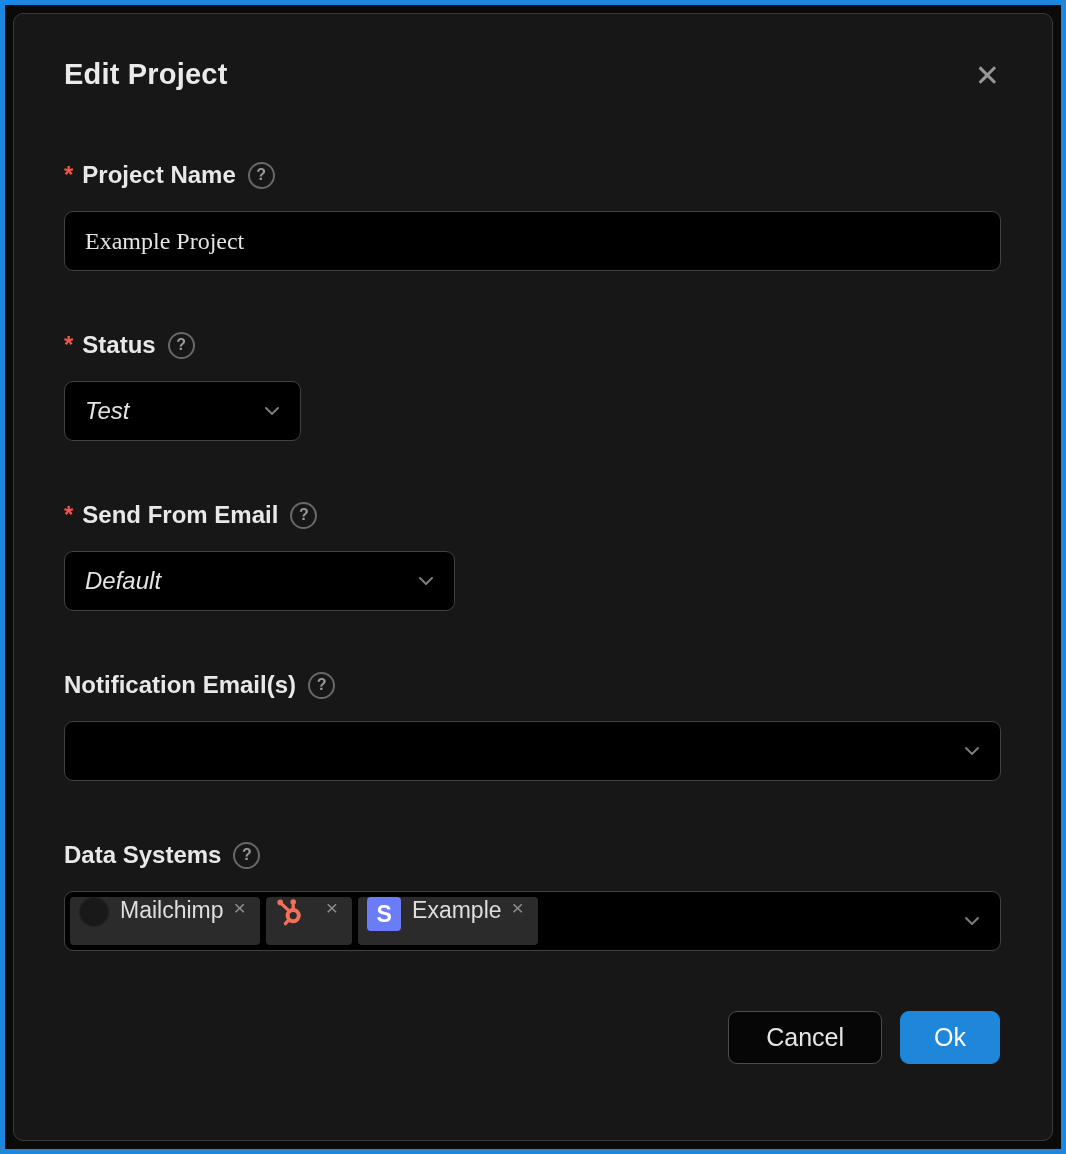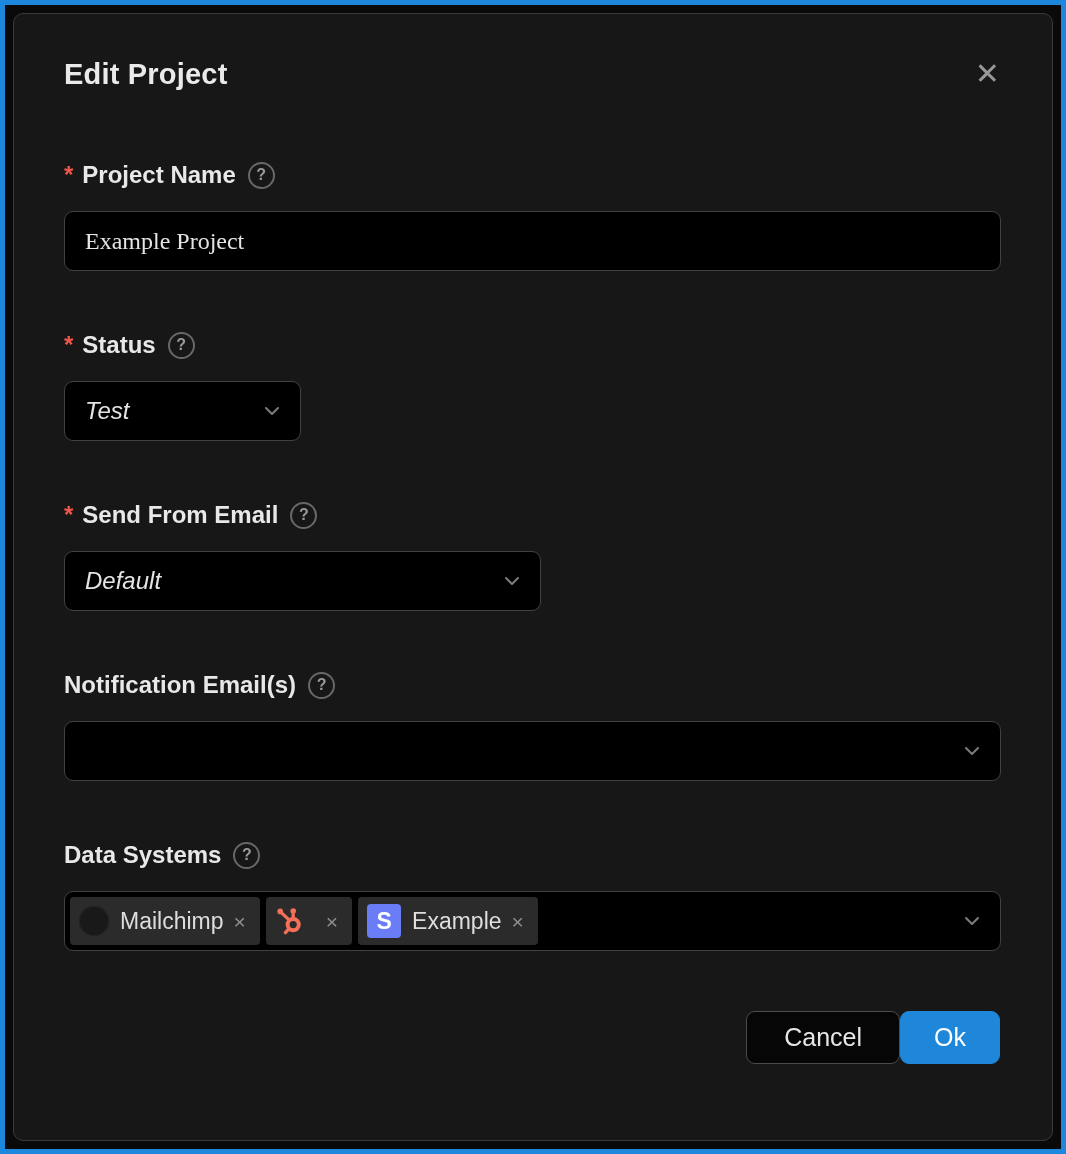--- a/index.html
+++ b/index.html
@@ -20,21 +20,21 @@
     width: 1040px;
     height: 1128px;
     background: #171717;
     border: 1px solid #3a3a3a;
     border-radius: 10px;
     padding: 44px 52px 0 50px;
   }
   .modal-header {
     display: flex;
     justify-content: space-between;
-    align-items: center;
+    align-items: flex-end;
     margin-bottom: 70px;
   }
   .modal-title {
     font-size: 29px;
     font-weight: 700;
     color: #eaeaea;
     letter-spacing: 0.2px;
   }
   .close-btn {
     background: none;
@@ -95,39 +95,39 @@
     background: transparent;
     border: none;
     outline: none;
     color: #e4e4e4;
     font-size: 24px;
     font-family: Liberation Serif, serif;
     padding: 0;
   }
   .w-full { width: 937px; }
   .w-status { width: 237px; }
-  .w-email { width: 477px; }
+  .w-email { width: 391px; }
   .select { cursor: pointer; padding-right: 52px; font-style: italic; }
   .chevron {
     position: absolute;
     right: 16px;
     top: 50%;
     transform: translateY(-50%);
     display: flex;
   }
   .multiselect {
     padding: 0 52px 0 5px;
     gap: 6px;
   }
   .tag {
     background: #2b2b2b;
     border-radius: 4px;
     height: 48px;
     display: flex;
-    align-items: center;
+    align-items: flex-start;
     padding: 0 14px 0 9px;
     font-size: 23px;
     color: #dedede;
     white-space: nowrap;
     flex: none;
   }
   .tag-icon { margin-right: 11px; display: flex; align-items: center; }
   .tag-remove {
     color: #8f8f8f;
     font-size: 21px;
@@ -151,21 +151,21 @@
     font-weight: 700;
     font-size: 23px;
     display: flex;
     align-items: center;
     justify-content: center;
     font-family: "Liberation Sans", sans-serif;
   }
   .modal-footer {
     display: flex;
     justify-content: flex-end;
-    gap: 0;
+    gap: 18px;
     margin-top: 16px;
     align-items: center;
   }
   .btn {
     height: 53px;
     border-radius: 9px;
     font-size: 25px;
     font-family: "Liberation Sans", sans-serif;
     cursor: pointer;
     display: flex;

